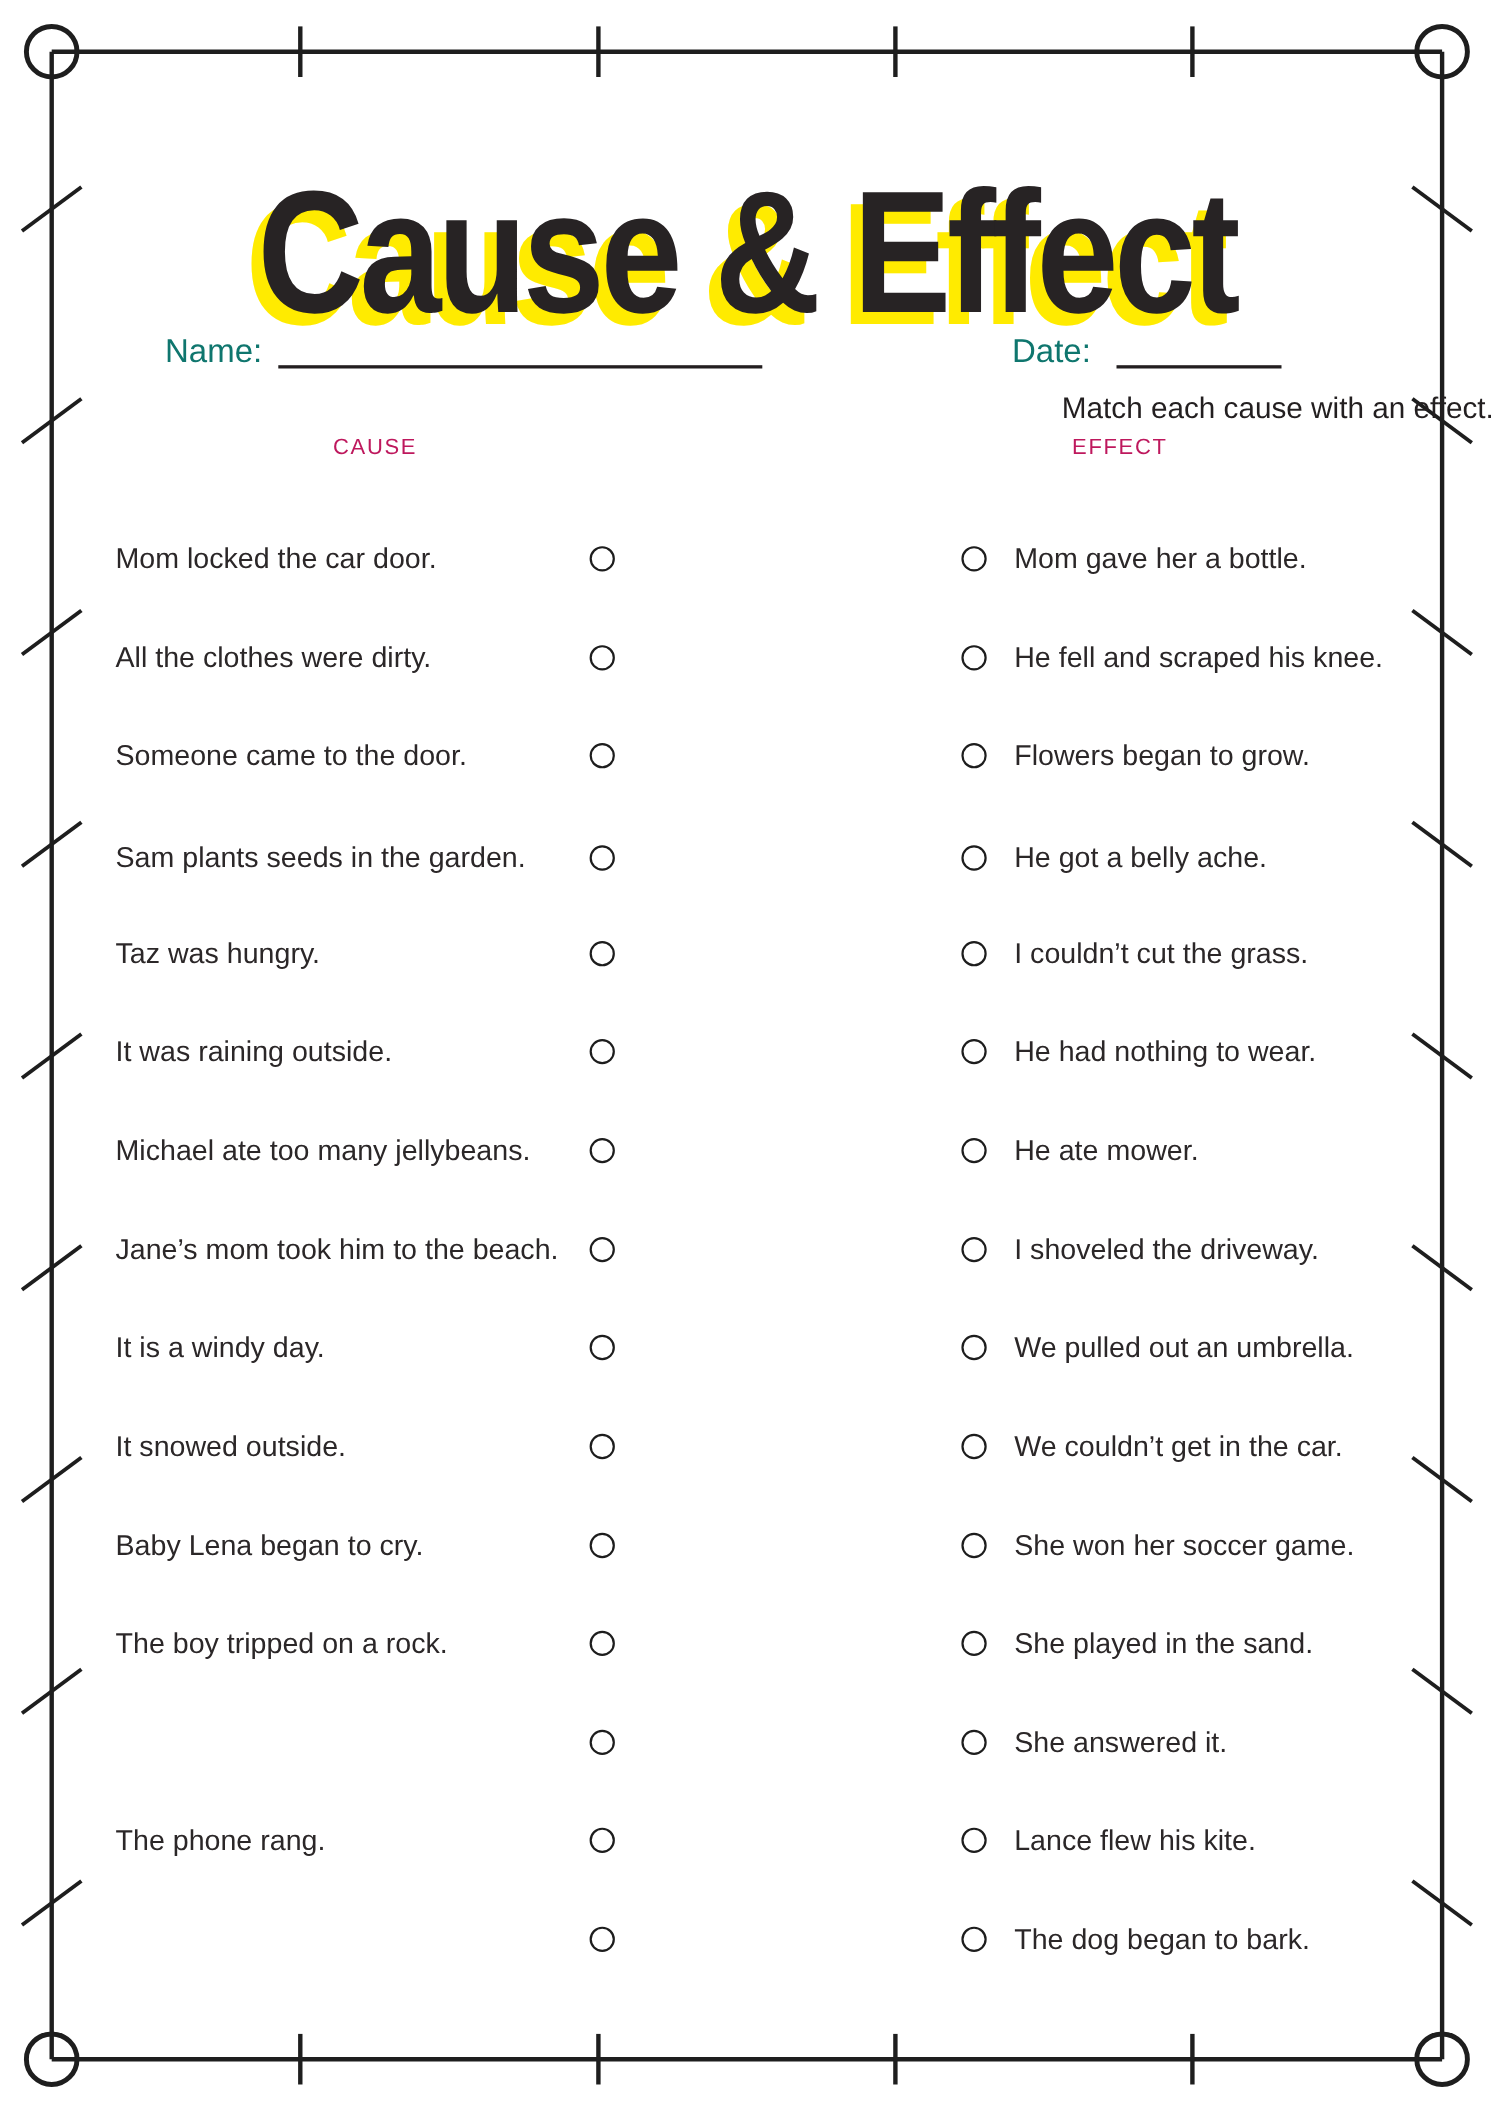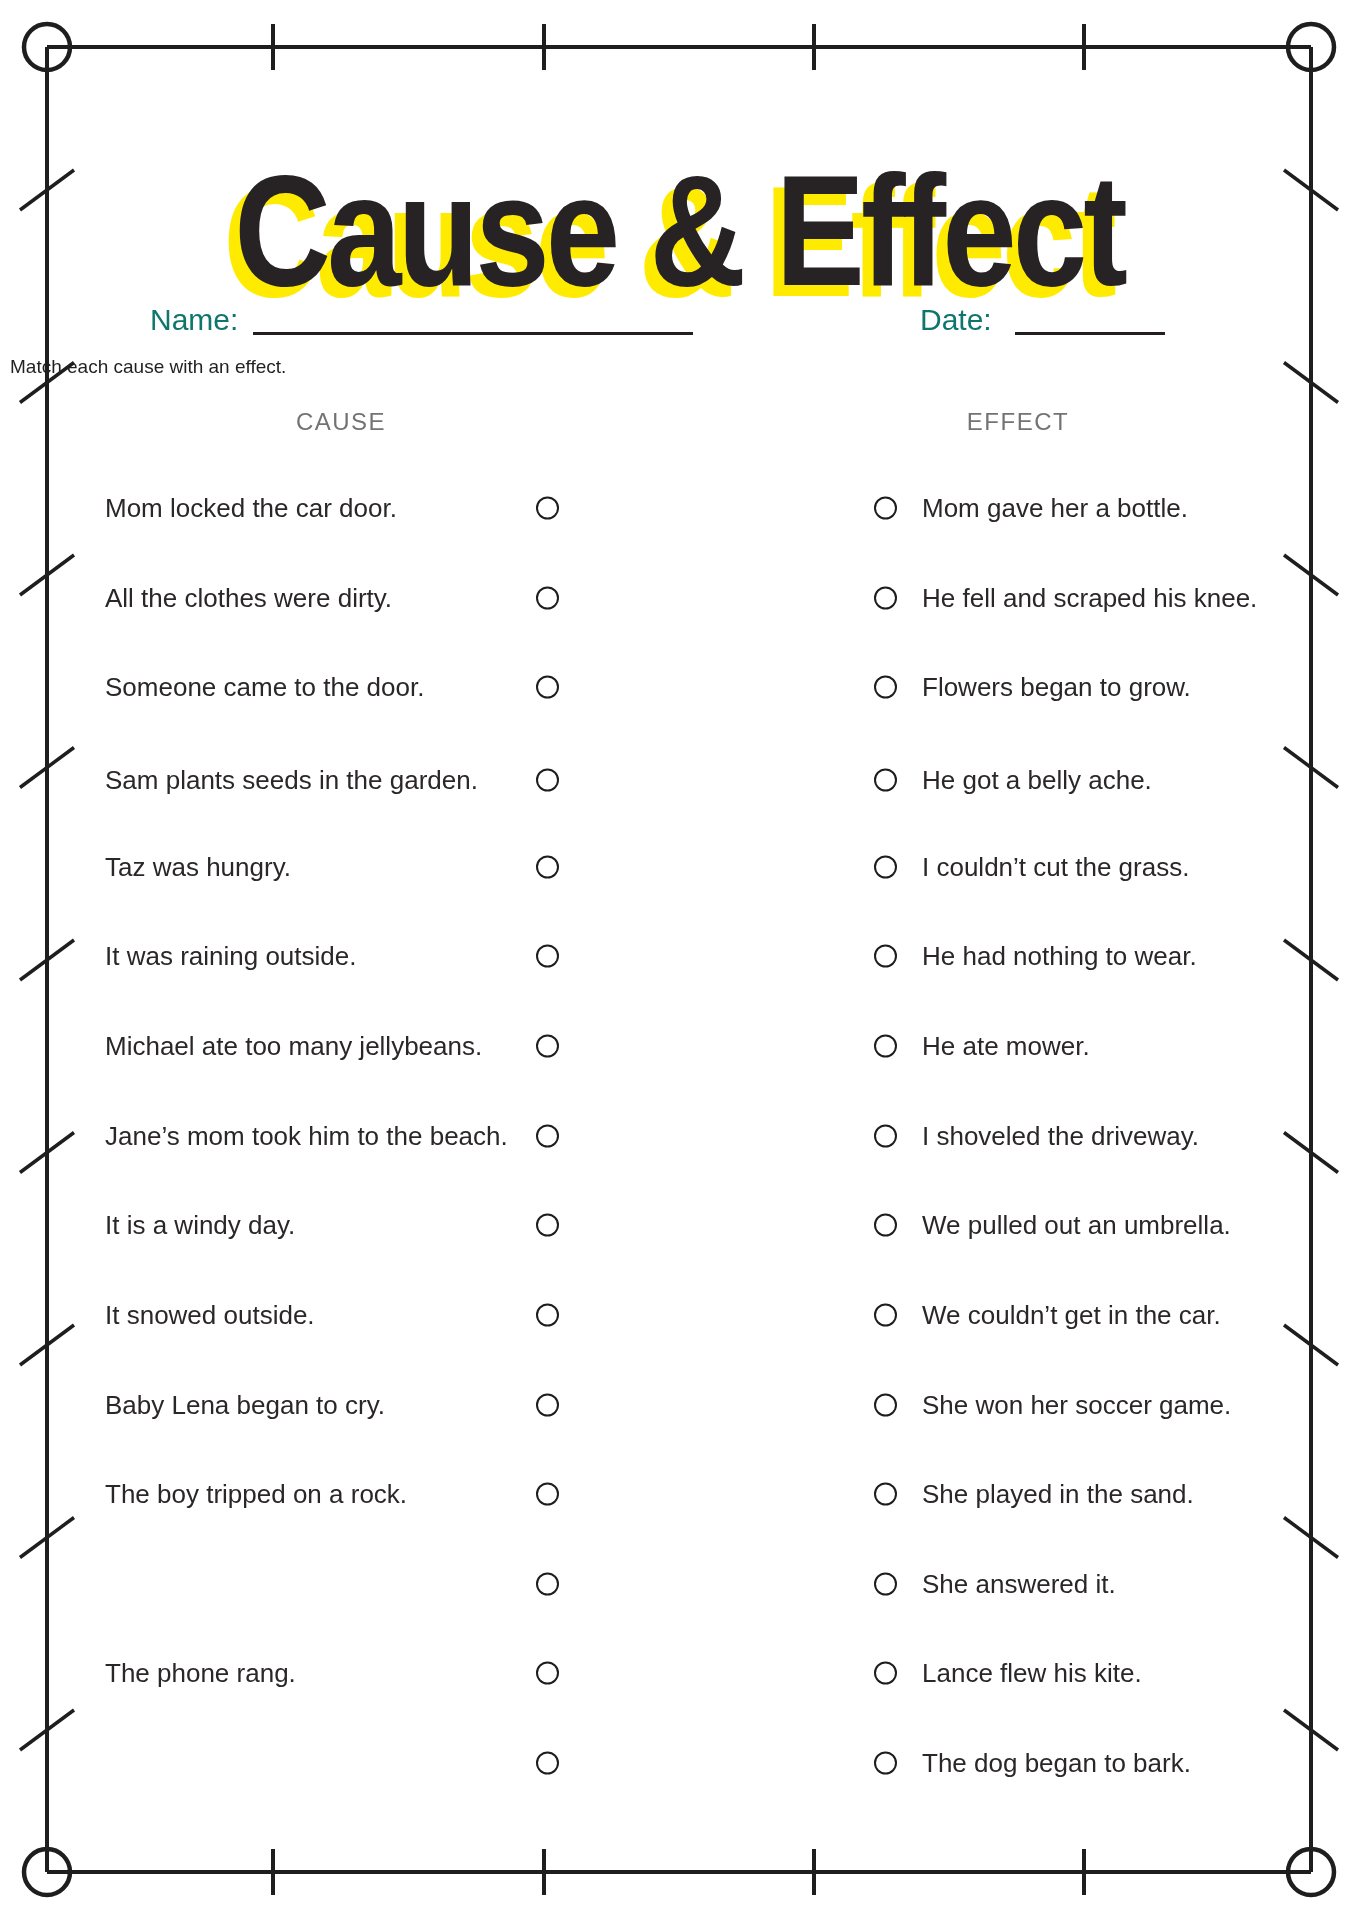--- a/index.html
+++ b/index.html
@@ -8,25 +8,25 @@
   svg.border-deco{position:absolute;left:0;top:0;width:1358px;height:1920px;}
 
   .title{position:absolute;left:0;right:0;top:50px;text-align:center;
          font-weight:900;font-size:134px;line-height:1.15;letter-spacing:-4px;
          color:#272324;transform:scaleY(1.18);transform-origin:50% 0;
          text-shadow:-11px 9px 0 #ffeb00;white-space:nowrap;}
 
   .field-label{position:absolute;font-size:30px;font-weight:400;color:#0f766e;}
   .write-line{position:absolute;height:0;border-bottom:3px solid #231f20;}
 
-  .instruction{position:absolute;left:10px;right:0;top:356px;text-align:left;
-               font-size:19px;color:#231f20;}
+  .instruction{position:absolute;left:10px;right:0;top:356px;text-align:right;
+               font-size:27px;color:#231f20;}
 
-  .col-header{position:absolute;top:408px;font-size:24px;letter-spacing:1.5px;
-              color:#737373;white-space:nowrap;}
+  .col-header{position:absolute;top:396px;font-size:20px;letter-spacing:1.5px;
+              color:#be185d;white-space:nowrap;}
   .col-header.cause{left:341px;transform:translateX(-50%);}
   .col-header.effect{left:1018px;transform:translateX(-50%);}
 
   .row{position:absolute;left:0;width:1358px;height:90px;}
   .row .txt{position:absolute;top:50%;transform:translateY(-50%);
             font-size:26px;color:#2b2728;white-space:nowrap;}
   .row .cause-txt{left:105px;}
   .row .effect-txt{left:922px;}
   .match-circle{position:absolute;top:50%;transform:translateY(-50%);
                 width:23px;height:23px;border:2.5px solid #1d1d1d;border-radius:50%;

